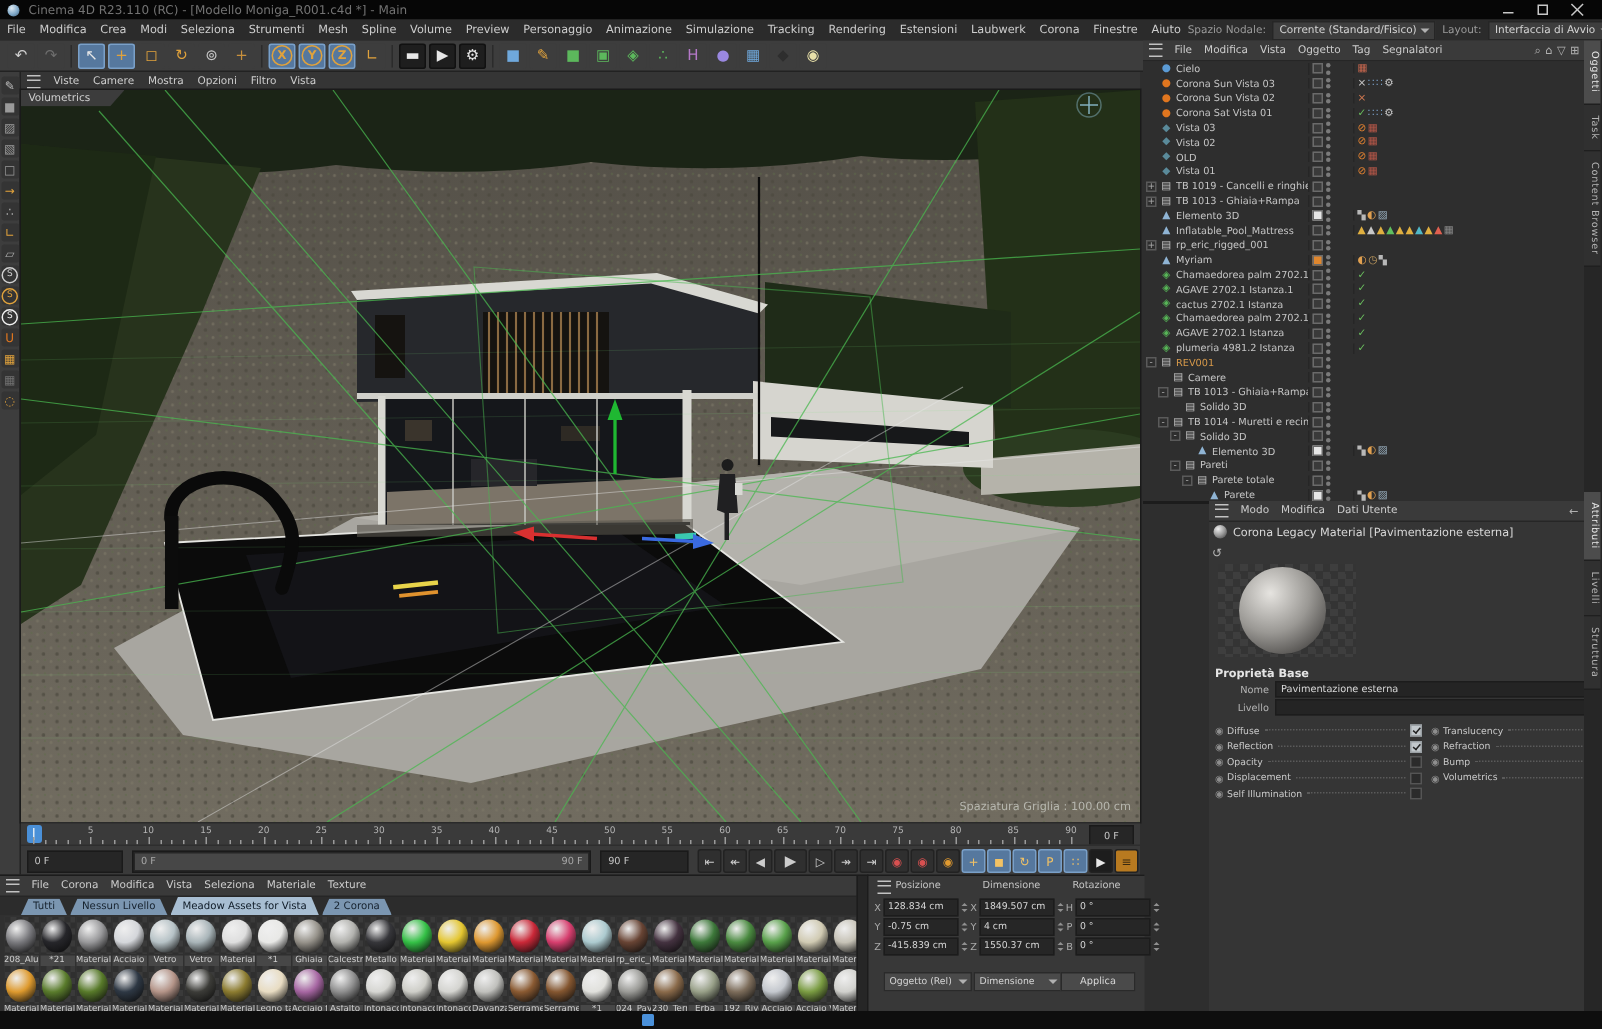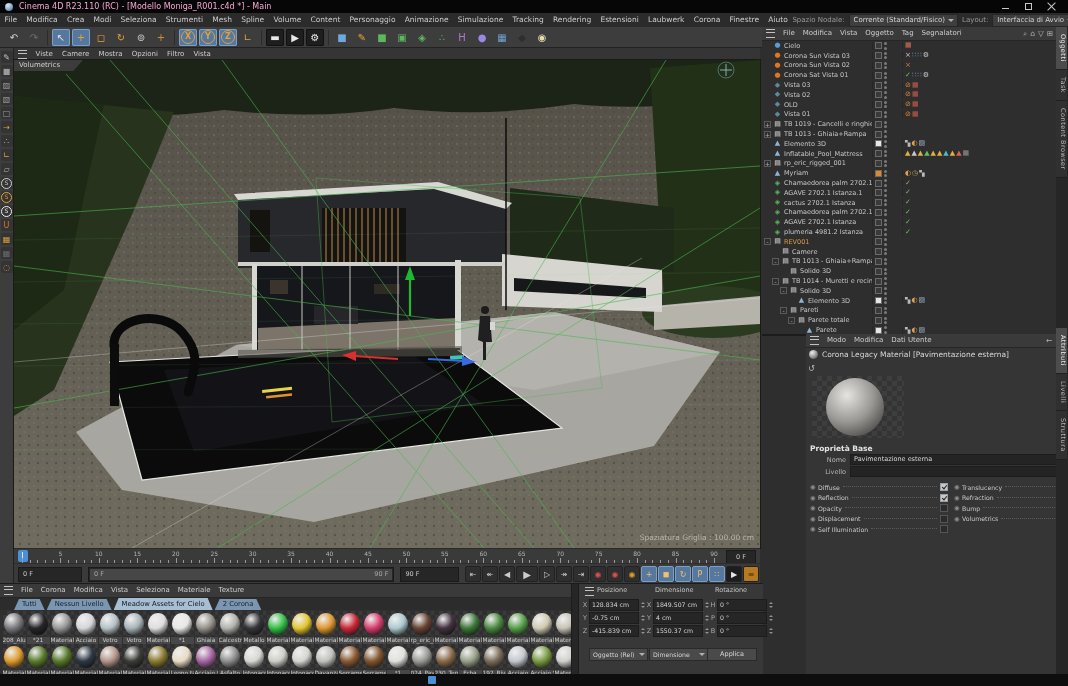--- a/index.html
+++ b/index.html
@@ -1,20 +1,20 @@
 <!DOCTYPE html>
 <html><head>
 <meta charset="utf-8">
 <style>
   html,body{margin:0;padding:0;background:#191919}
   .app{position:relative;width:1068px;height:686px;background:#2e2e2e;overflow:hidden;
        font-family:"DejaVu Sans","Liberation Sans",sans-serif;-webkit-font-smoothing:antialiased;cursor:default}
   .abs{position:absolute}
   
-  .titlebar{left:0;top:0;width:1068px;height:13px;background:#060606;display:flex;align-items:center;color:#f9a8d4}
+  .titlebar{left:0;top:0;width:1068px;height:13px;background:#060606;display:flex;align-items:center;color:#737373}
   .c4dlogo{width:8px;height:8px;border-radius:50%;margin:0 6px 0 5px;
            background:radial-gradient(circle at 35% 30%,#dfeaf2,#7fa8c8 55%,#3a5a74)}
   .titletext{font-size:8px;white-space:nowrap}
   .winbtns{margin-left:auto;display:flex;gap:14px;margin-right:12px;align-items:center}
   .wb{width:9px;height:9px;position:relative;display:inline-block}
   .wmin::after{content:"";position:absolute;left:1px;right:1px;bottom:2px;height:1px;background:#c8c8c8}
   .wmax::after{content:"";position:absolute;inset:1px;border:1px solid #c8c8c8}
   .wclose::before,.wclose::after{content:"";position:absolute;left:-1px;top:4px;width:11px;height:1px;background:#c8c8c8}
   .wclose::before{transform:rotate(45deg)}.wclose::after{transform:rotate(-45deg)}
   
@@ -185,21 +185,21 @@
     <span id="menu-items" style="display:flex">
         <span class="mitem">File</span>
         <span class="mitem">Modifica</span>
         <span class="mitem">Crea</span>
         <span class="mitem">Modi</span>
         <span class="mitem">Seleziona</span>
         <span class="mitem">Strumenti</span>
         <span class="mitem">Mesh</span>
         <span class="mitem">Spline</span>
         <span class="mitem">Volume</span>
-        <span class="mitem">Content</span>
+        <span class="mitem">Preview</span>
         <span class="mitem">Personaggio</span>
         <span class="mitem">Animazione</span>
         <span class="mitem">Simulazione</span>
         <span class="mitem">Tracking</span>
         <span class="mitem">Rendering</span>
         <span class="mitem">Estensioni</span>
         <span class="mitem">Laubwerk</span>
         <span class="mitem">Corona</span>
         <span class="mitem">Finestre</span>
         <span class="mitem">Aiuto</span>
@@ -1227,21 +1227,21 @@
           <span class="mitem">Modifica</span>
           <span class="mitem">Vista</span>
           <span class="mitem">Seleziona</span>
           <span class="mitem">Materiale</span>
           <span class="mitem">Texture</span>
         </span>
     </div>
     <div class="mmtabs" id="mm-tabs">
         <div class="mmtab">Tutti</div>
         <div class="mmtab">Nessun Livello</div>
-        <div class="mmtab active">Meadow Assets for Cielo</div>
+        <div class="mmtab active">Meadow Assets for Vista</div>
         <div class="mmtab">2 Corona</div>
       </div>
     <div class="matgrid" id="mat-grid">
         <div class="mat" style="left: 2px; top: 0px;">
           <div class="ball" style="--c: #7a7a7e;"></div>
           <div class="mlbl">208_Alu</div>
         </div>
         <div class="mat" style="left: 26px; top: 0px;">
           <div class="ball" style="--c: #26262a;"></div>
           <div class="mlbl">*21</div>

